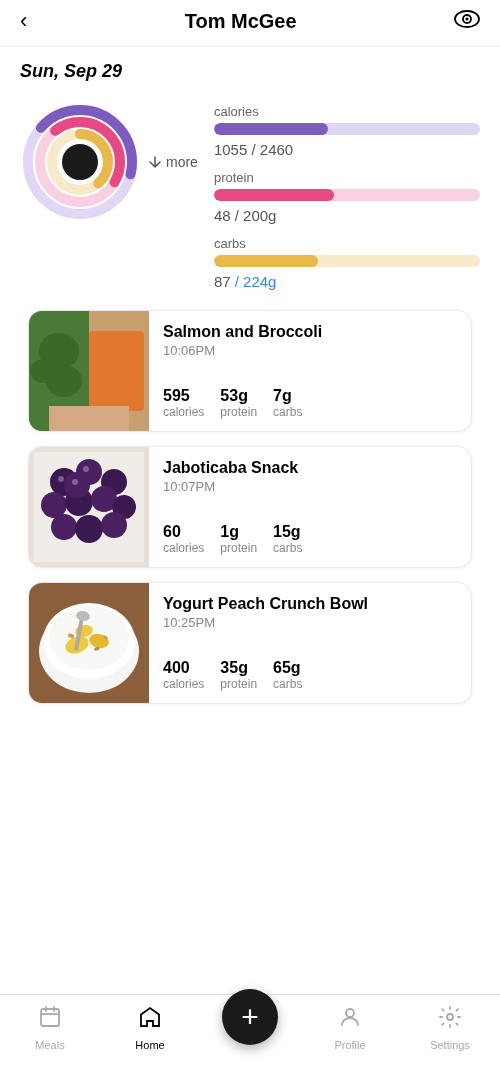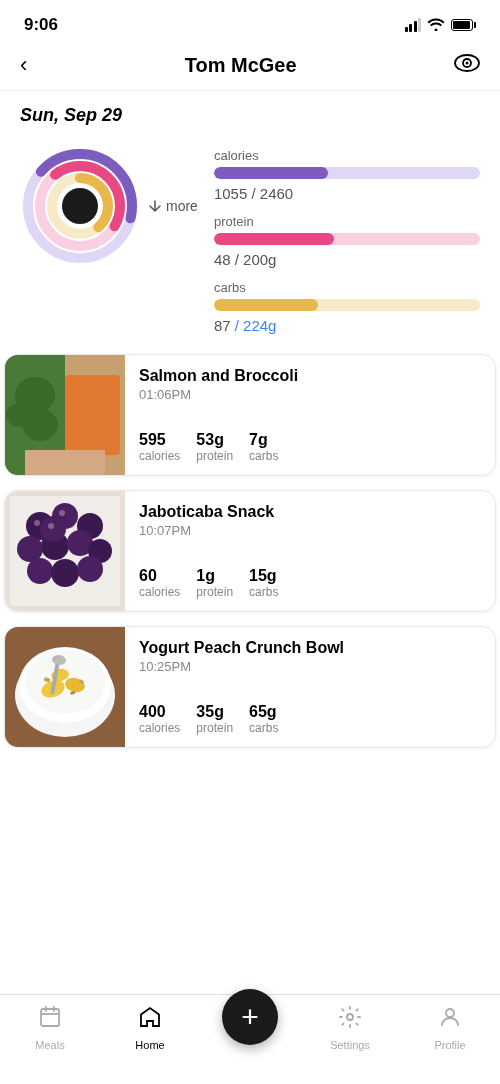--- a/index.html
+++ b/index.html
@@ -130,21 +130,21 @@
       color: #000;
       margin-top: 2px;
     }
     .bar-value span {
       font-weight: 400;
       color: #555;
     }
 
     
     .meals-section {
-      padding: 0 4px;
+      padding: 0 28px;
       display: flex;
       flex-direction: column;
       gap: 14px;
     }
     .meal-card {
       display: flex;
       border-radius: 14px;
       border: 1px solid #e8e8e8;
       overflow: hidden;
       background: #fff;
@@ -293,44 +293,20 @@
     .wifi-icon {
       font-size: 14px;
       color: #000;
     }
   </style>
 </head>
 <body>
 
 <div class="content-scroll">
 
-  <div class="status-bar">
-    <span class="status-time">9:06</span>
-    <div class="status-icons">
-      <div class="signal-bars">
-        <div class="signal-bar" style="height:5px"></div>
-        <div class="signal-bar" style="height:8px"></div>
-        <div class="signal-bar" style="height:11px"></div>
-        <div class="signal-bar" style="height:14px; background:#ccc"></div>
-      </div>
-      <span class="wifi-icon">
-        <svg width="18" height="14" viewBox="0 0 18 14" fill="none">
-          <path d="M9 11.5a1.5 1.5 0 1 1 0 3 1.5 1.5 0 0 1 0-3z" fill="#000"></path>
-          <path d="M9 7.5C10.8 7.5 12.4 8.2 13.6 9.3l1.4-1.4A8 8 0 0 0 9 5.5a8 8 0 0 0-6 2.4l1.4 1.4A6 6 0 0 1 9 7.5z" fill="#000"></path>
-          <path d="M9 3.5c2.8 0 5.3 1.1 7.1 2.9l1.4-1.4A11 11 0 0 0 9 1.5 11 11 0 0 0 .5 5L2 6.4A9 9 0 0 1 9 3.5z" fill="#000"></path>
-        </svg>
-      </span>
-      <div class="battery">
-        <div class="battery-body">
-          <div class="battery-fill"></div>
-        </div>
-        <div class="battery-tip"></div>
-      </div>
-    </div>
-  </div>
 
   <div class="nav-header">
     <span class="nav-back">‹</span>
     <span class="nav-title">Tom McGee</span>
     <span class="nav-eye">
       <svg width="26" height="18" viewBox="0 0 26 18" fill="none">
         <ellipse cx="13" cy="9" rx="12" ry="8" stroke="#000" stroke-width="1.8" fill="none"></ellipse>
         <circle cx="13" cy="9" r="4" stroke="#000" stroke-width="1.8" fill="none"></circle>
         <circle cx="13" cy="9" r="1.5" fill="#000"></circle>
       </svg>
@@ -413,21 +389,21 @@
           <ellipse cx="30" cy="40" rx="20" ry="18" fill="#3a6a28"></ellipse>
           <ellipse cx="35" cy="70" rx="18" ry="16" fill="#3a6a28"></ellipse>
           <ellipse cx="15" cy="60" rx="14" ry="12" fill="#3a6a28"></ellipse>
 
           <rect x="20" y="95" width="80" height="25" fill="#d4a882"></rect>
         </svg>
       </div>
       <div class="meal-info">
         <div>
           <div class="meal-name">Salmon and Broccoli</div>
-          <div class="meal-time">01:06PM</div>
+          <div class="meal-time">10:06PM</div>
         </div>
         <div class="meal-macros">
           <div class="macro-item">
             <span class="macro-value">595</span>
             <span class="macro-label">calories</span>
           </div>
           <div class="macro-item">
             <span class="macro-value">53g</span>
             <span class="macro-label">protein</span>
           </div>
@@ -554,28 +530,28 @@
     <span class="tab-label active">Home</span>
   </div>
   <div class="tab-item">
     <div class="tab-add">
       <span style="color:#fff;font-size:30px;line-height:1;">+</span>
     </div>
   </div>
   <div class="tab-item">
     <span class="tab-icon">
       <svg width="24" height="24" viewBox="0 0 24 24" fill="none">
+        <circle cx="12" cy="8" r="4" stroke="#aaa" stroke-width="1.8" fill="none"></circle>
+        <path d="M4 20c0-4 3.6-7 8-7s8 3 8 7" stroke="#aaa" stroke-width="1.8" stroke-linecap="round" fill="none"></path>
+      </svg>
+    </span>
+    <span class="tab-label">Profile</span>
+  </div>
+  <div class="tab-item">
+    <span class="tab-icon">
+      <svg width="24" height="24" viewBox="0 0 24 24" fill="none">
         <circle cx="12" cy="12" r="3" stroke="#aaa" stroke-width="1.8" fill="none"></circle>
         <path d="M12 2v2M12 20v2M4.22 4.22l1.42 1.42M18.36 18.36l1.42 1.42M2 12h2M20 12h2M4.22 19.78l1.42-1.42M18.36 5.64l1.42-1.42" stroke="#aaa" stroke-width="1.8" stroke-linecap="round"></path>
       </svg>
     </span>
     <span class="tab-label">Settings</span>
   </div>
-  <div class="tab-item">
-    <span class="tab-icon">
-      <svg width="24" height="24" viewBox="0 0 24 24" fill="none">
-        <circle cx="12" cy="8" r="4" stroke="#aaa" stroke-width="1.8" fill="none"></circle>
-        <path d="M4 20c0-4 3.6-7 8-7s8 3 8 7" stroke="#aaa" stroke-width="1.8" stroke-linecap="round" fill="none"></path>
-      </svg>
-    </span>
-    <span class="tab-label">Profile</span>
-  </div>
 </div>
 
 </body></html>

